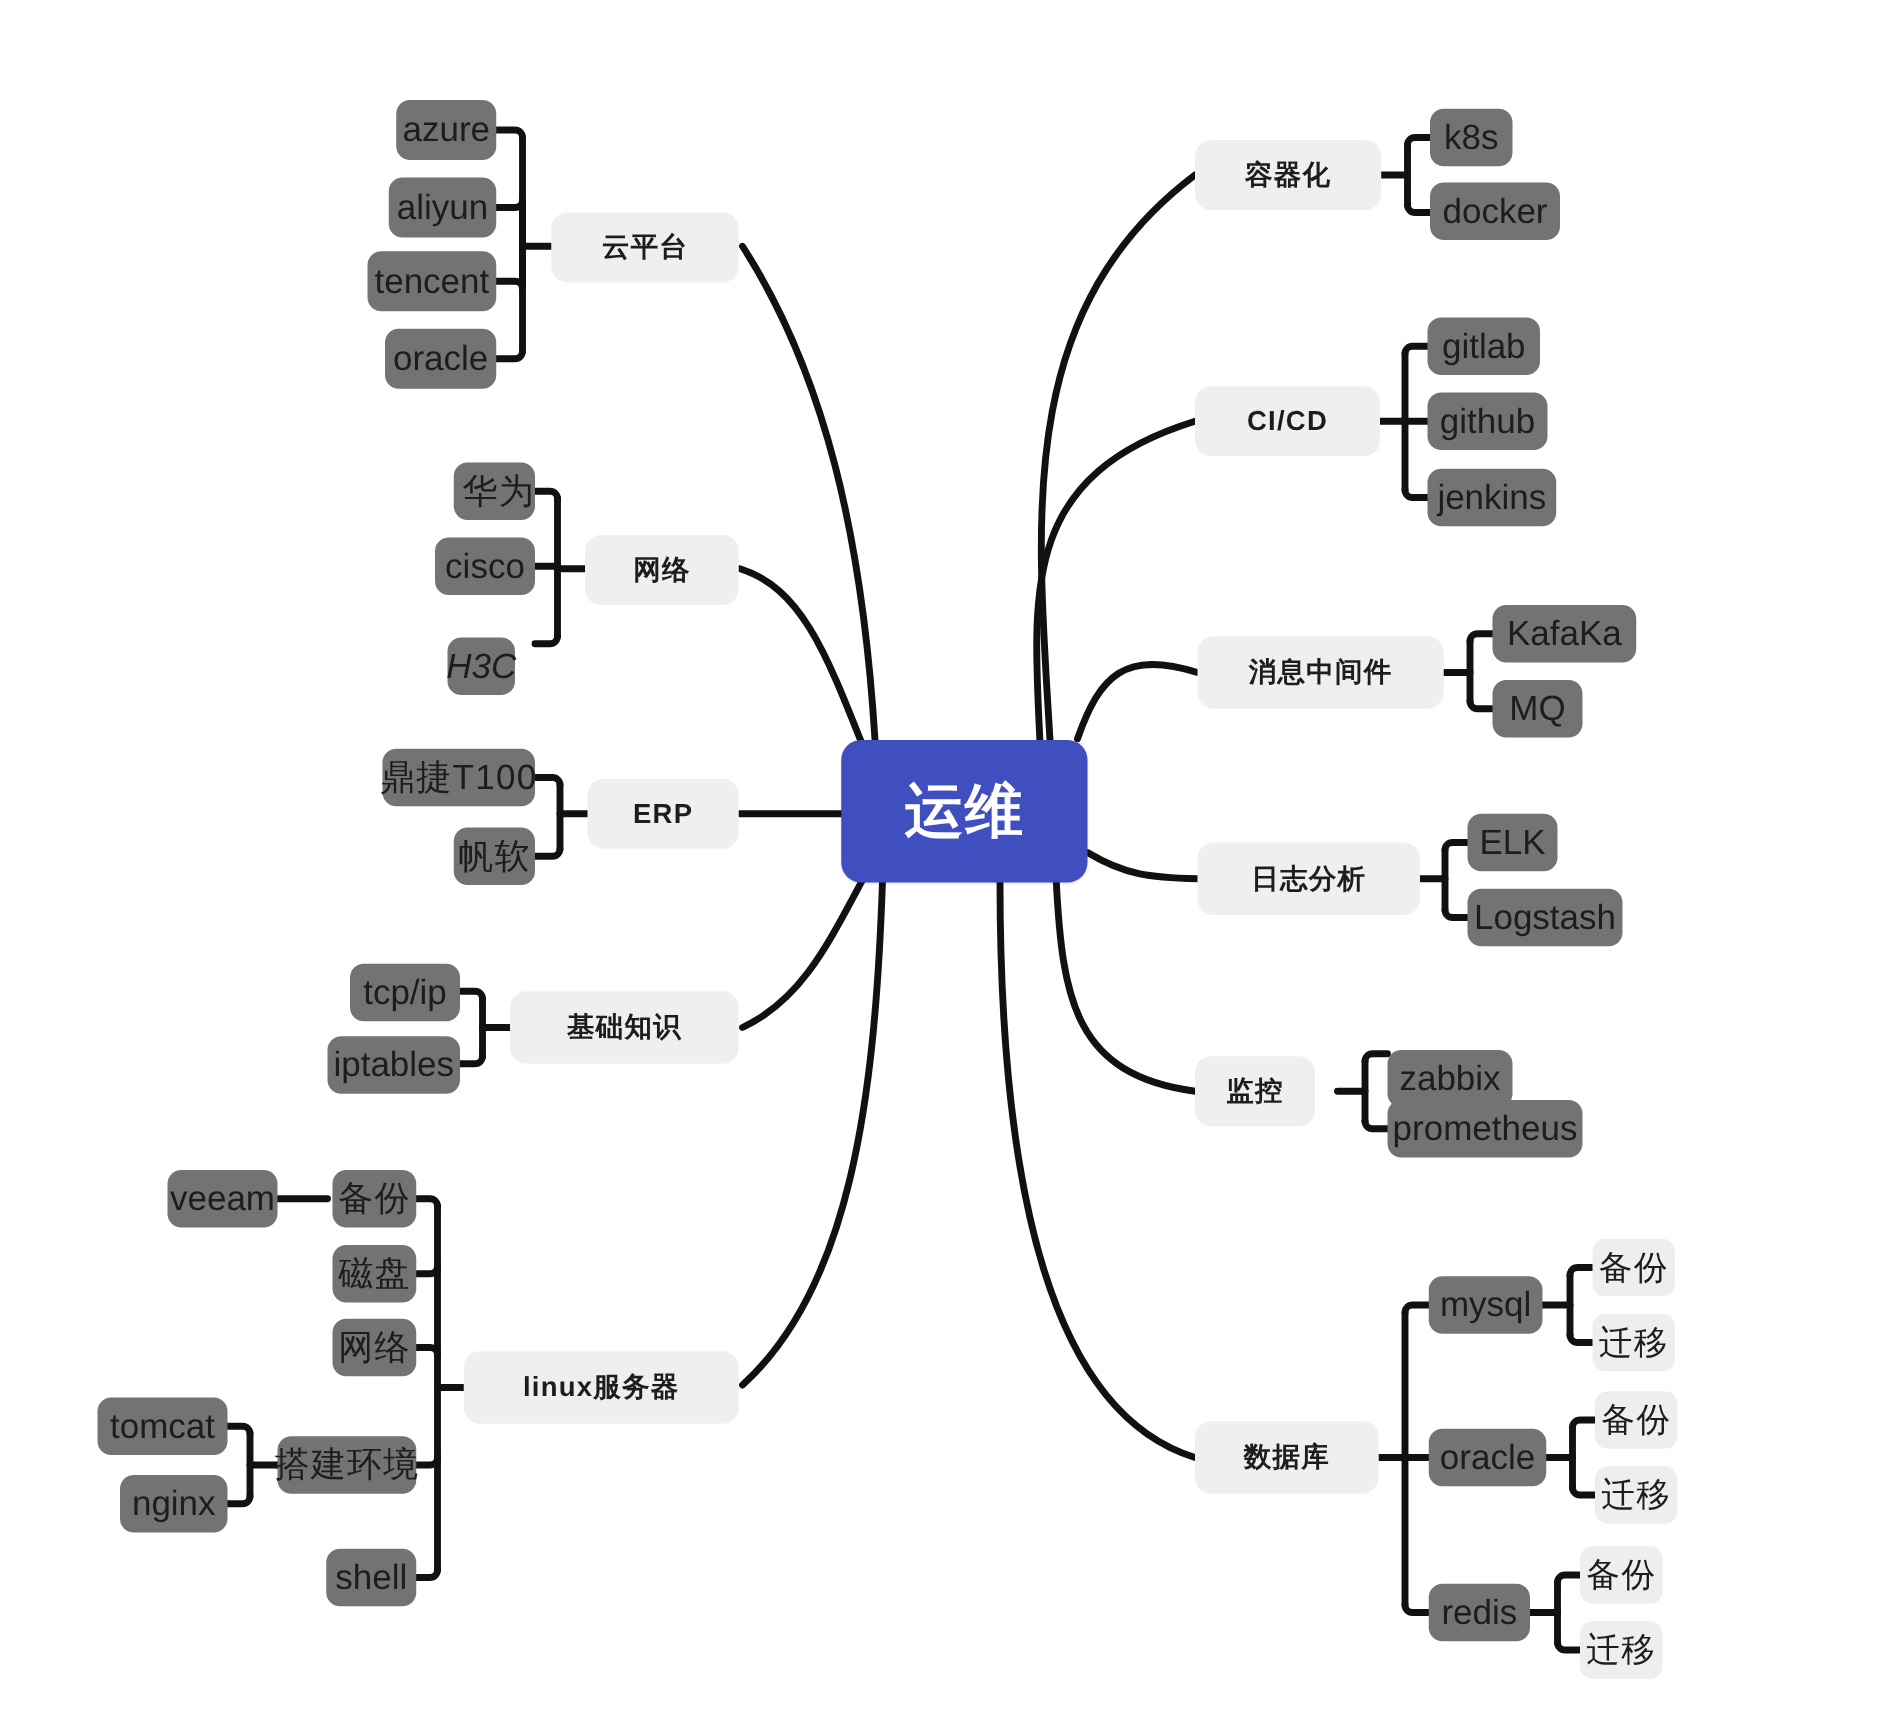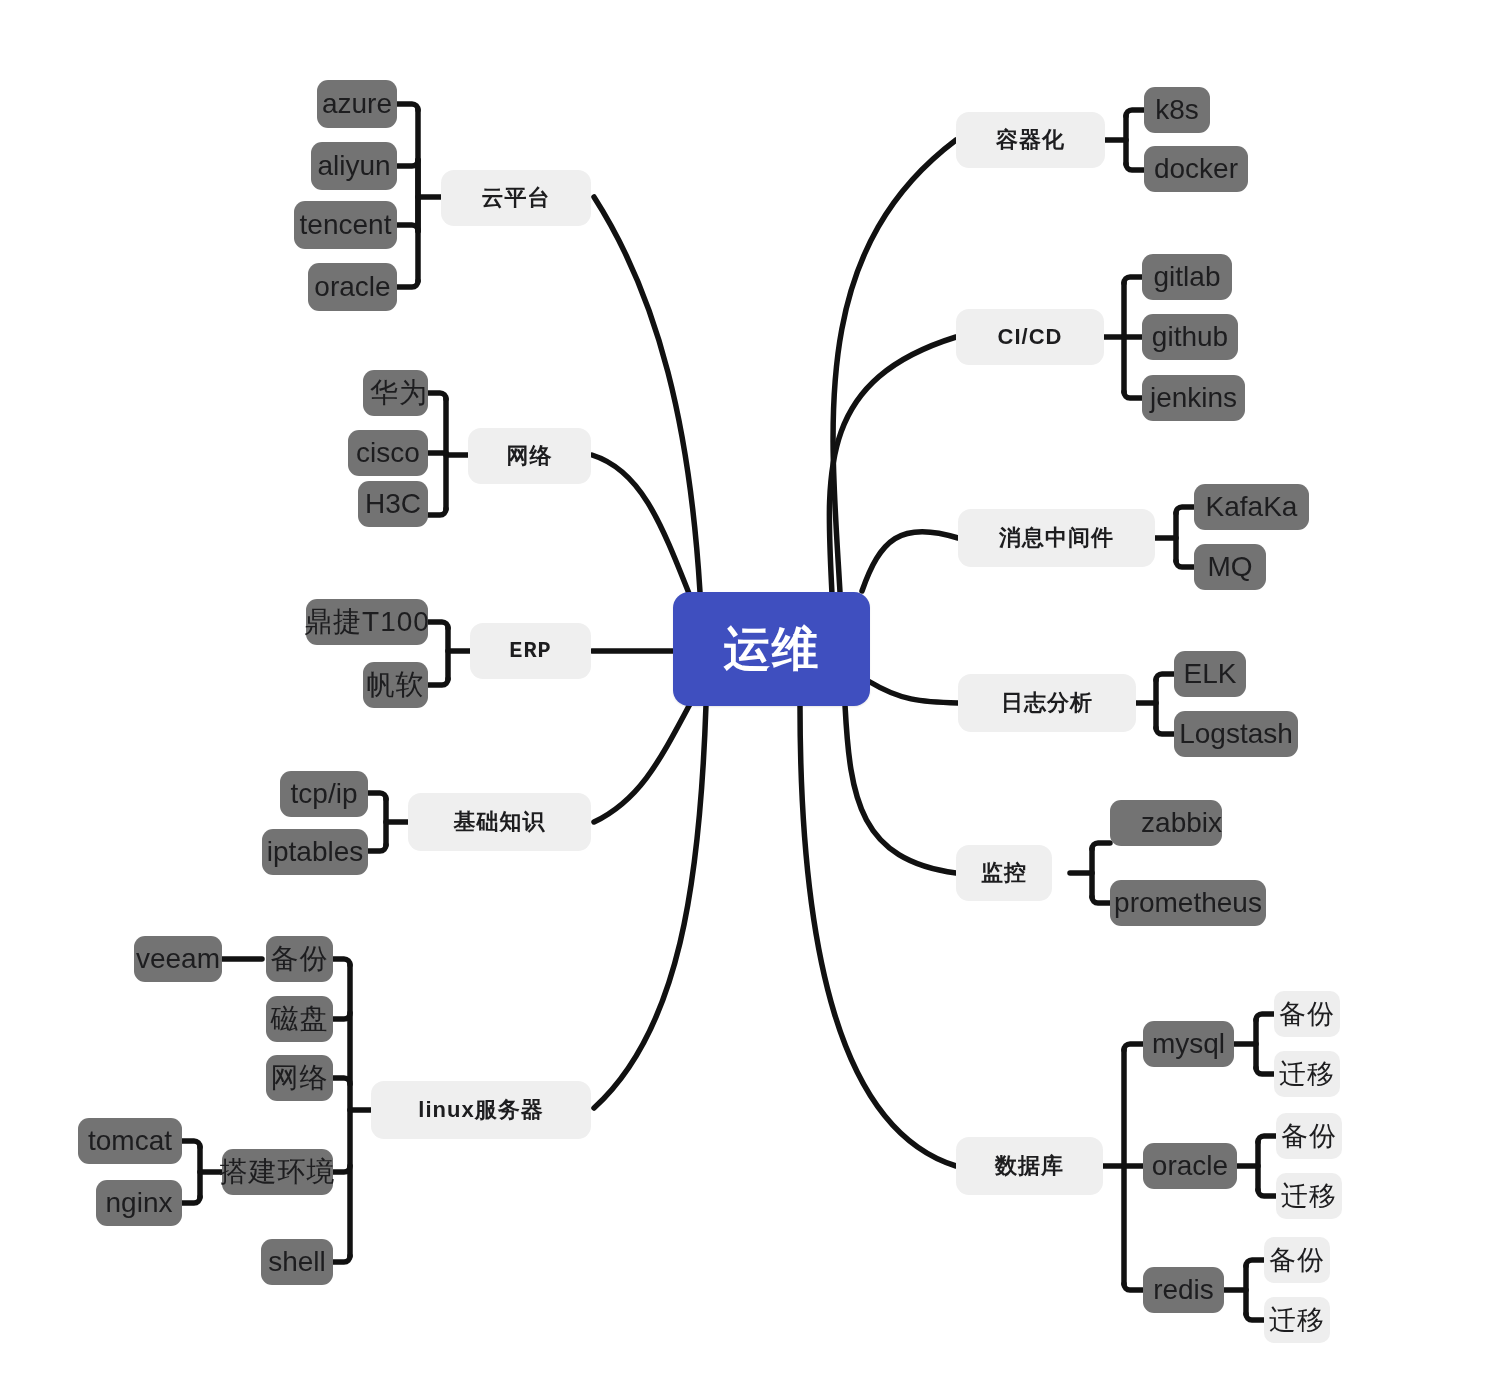--- a/index.html
+++ b/index.html
@@ -234,25 +234,25 @@
 
   <div class="node branch cjk" style="left:468px; top:428px; width:123px; height:56px;">
     <span>网络</span>
   </div>
   <div class="node leaf cjk" style="left:363px; top:370px; width:65px; height:46px;justify-content:flex-end;">
     <span>华为</span>
   </div>
   <div class="node leaf" style="left:348px; top:430px; width:80px; height:46px;">
     <span>cisco</span>
   </div>
-  <div class="node leaf" style="left:358px; top:481px; width:70px; height:46px;">
+  <div class="node leaf" style="left:358px; top:510px; width:54px; height:46px;font-style:italic;">
     <span>H3C</span>
   </div>
 
-  <div class="node branch" style="left:470px; top:623px; width:121px; height:56px;font-family:Liberation Mono, monospace;">
+  <div class="node branch" style="left:470px; top:623px; width:121px; height:56px;">
     <span>ERP</span>
   </div>
   <div class="node leaf cjk" style="left:306px; top:599px; width:122px; height:46px;">
     <span>鼎捷T100</span>
   </div>
   <div class="node leaf cjk" style="left:363px; top:662px; width:65px; height:46px;">
     <span>帆软</span>
   </div>
 
   <div class="node branch cjk" style="left:408px; top:793px; width:183px; height:58px;">
@@ -332,21 +332,21 @@
   <div class="node leaf" style="left:1174px; top:651px; width:72px; height:46px;">
     <span>ELK</span>
   </div>
   <div class="node leaf" style="left:1174px; top:711px; width:124px; height:46px;">
     <span>Logstash</span>
   </div>
 
   <div class="node branch cjk" style="left:956px; top:845px; width:96px; height:56px;">
     <span>监控</span>
   </div>
-  <div class="node leaf" style="left:1110px; top:800px; width:112px; height:46px;justify-content:flex-end;">
+  <div class="node leaf" style="left:1110px; top:840px; width:100px; height:46px;">
     <span>zabbix</span>
   </div>
   <div class="node leaf" style="left:1110px; top:880px; width:156px; height:46px;">
     <span>prometheus</span>
   </div>
 
   <div class="node branch cjk" style="left:956px; top:1137px; width:147px; height:58px;">
     <span>数据库</span>
   </div>
 

